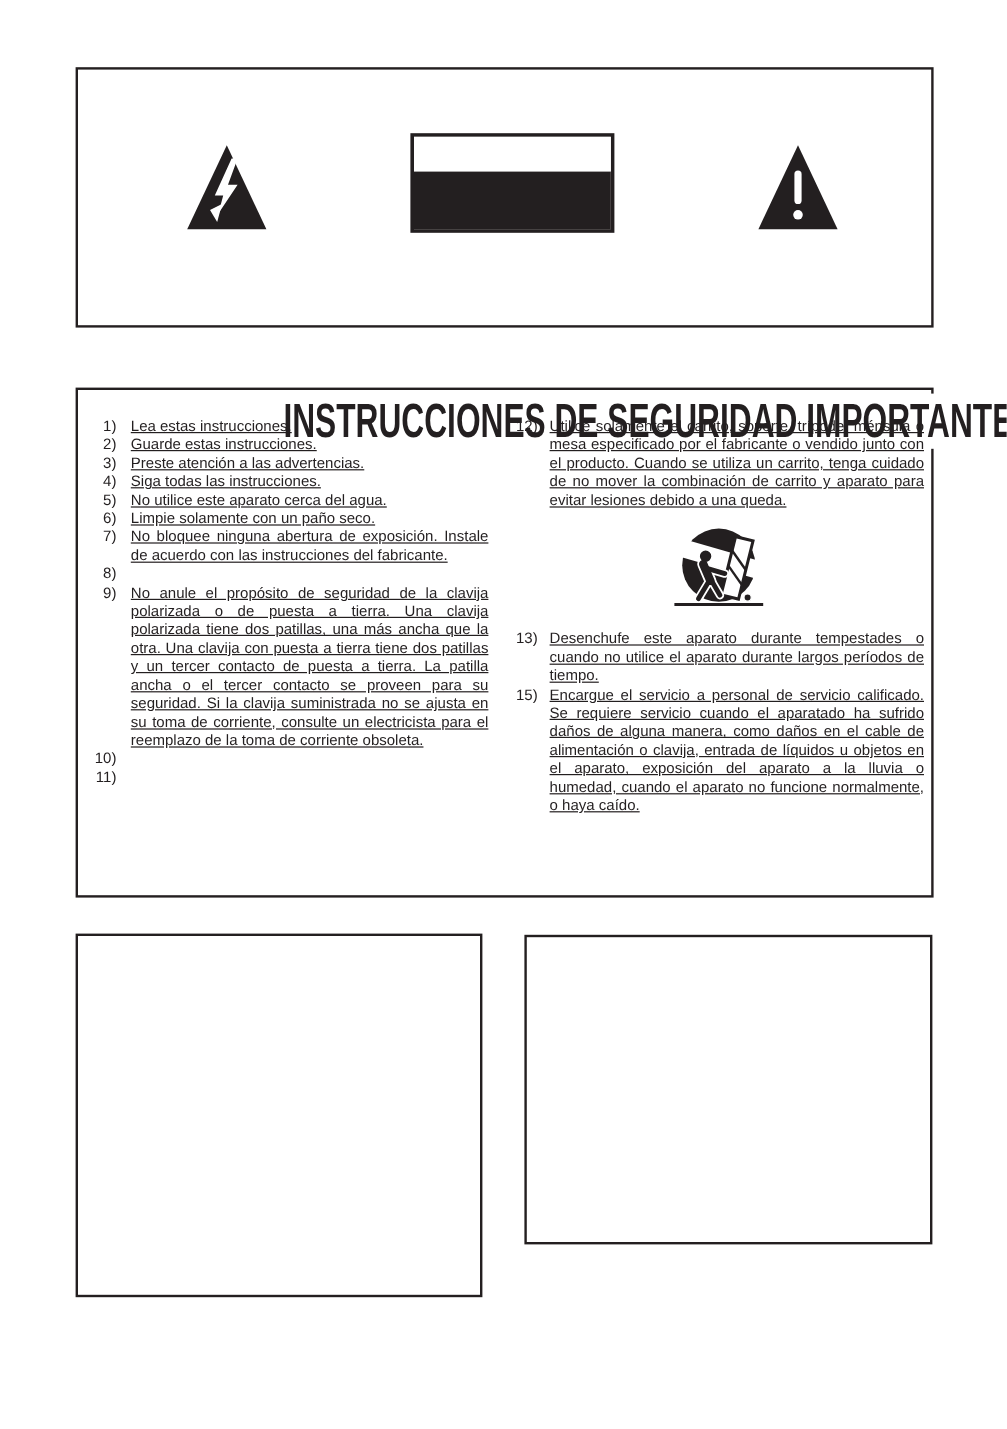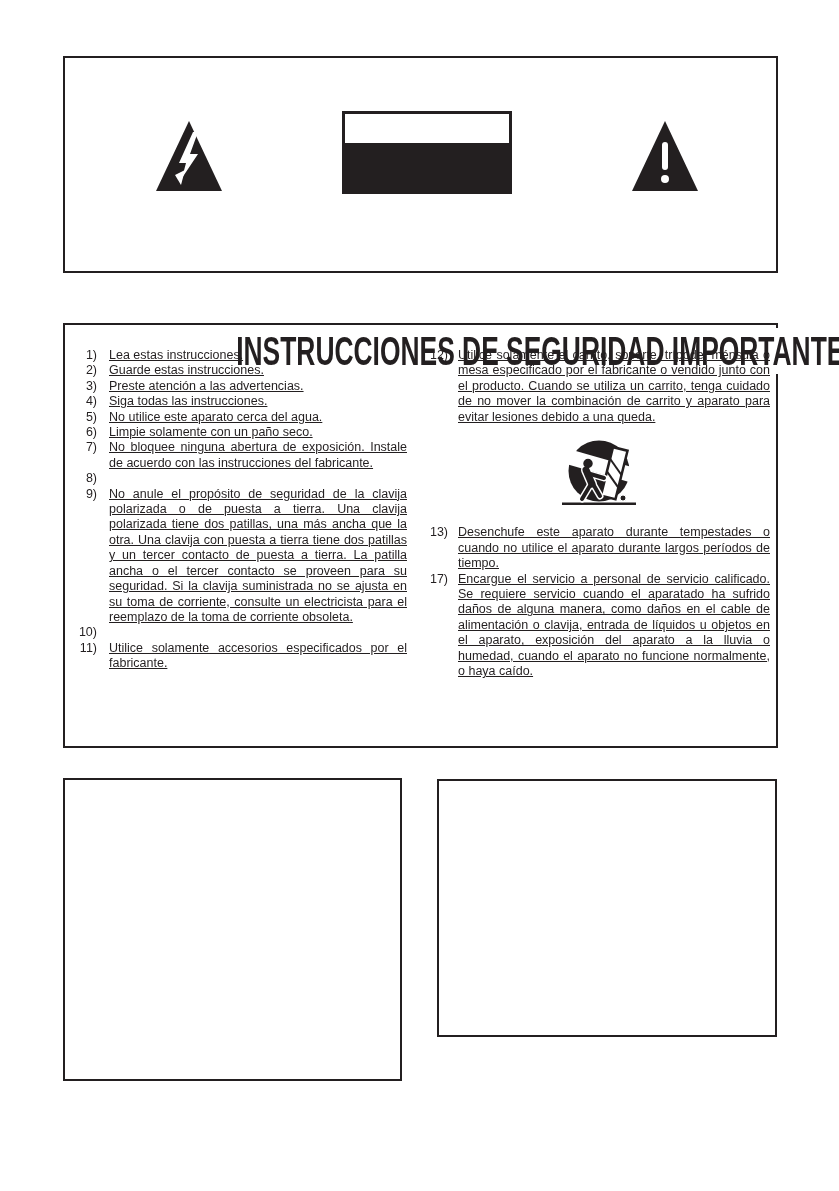--- a/index.html
+++ b/index.html
@@ -115,21 +115,20 @@
           <span class="num">9)</span>
           <span class="txt">No anule el propósito de seguridad de la clavija polarizada o de puesta a tierra. Una clavija polarizada tiene dos patillas, una más ancha que la otra. Una clavija con puesta a tierra tiene dos patillas y un tercer contacto de puesta a tierra. La patilla ancha o el tercer contacto se proveen para su seguridad. Si la clavija suministrada no se ajusta en su toma de corriente, consulte un electricista para el reemplazo de la toma de corriente obsoleta.</span>
         </div>
 
         <div class="item">
           <span class="num">10)</span>
         </div>
 
         <div class="item">
           <span class="num">11)</span>
-          <span class="txt">Utilice solamente accesorios especificados por el fabricante.</span>
         </div>
       </div>
 
     <div class="col col-right">
       <div>
 
           <div class="item">
             <span class="num">12)</span>
             <span class="txt">Utilice solamente el carrito, soporte, trípode, ménsula o mesa especificado por el fabricante o vendido junto con el producto. Cuando se utiliza un carrito, tenga cuidado de no mover la combinación de carrito y aparato para evitar lesiones debido a una queda.</span>
           </div>
@@ -167,21 +166,21 @@
       </div>
 
       <div>
 
           <div class="item">
             <span class="num">13)</span>
             <span class="txt">Desenchufe este aparato durante tempestades o cuando no utilice el aparato durante largos períodos de tiempo.</span>
           </div>
 
           <div class="item">
-            <span class="num">17)</span>
+            <span class="num">15)</span>
             <span class="txt">Encargue el servicio a personal de servicio calificado. Se requiere servicio cuando el aparatado ha sufrido daños de alguna manera, como daños en el cable de alimentación o clavija, entrada de líquidos u objetos en el aparato, exposición del aparato a la lluvia o humedad, cuando el aparato no funcione normalmente, o haya caído.</span>
           </div>
         </div>
     </div>
   </div>
 
   <div class="box blank-left"></div>
   <div class="box blank-right"></div>
 
 </div>

